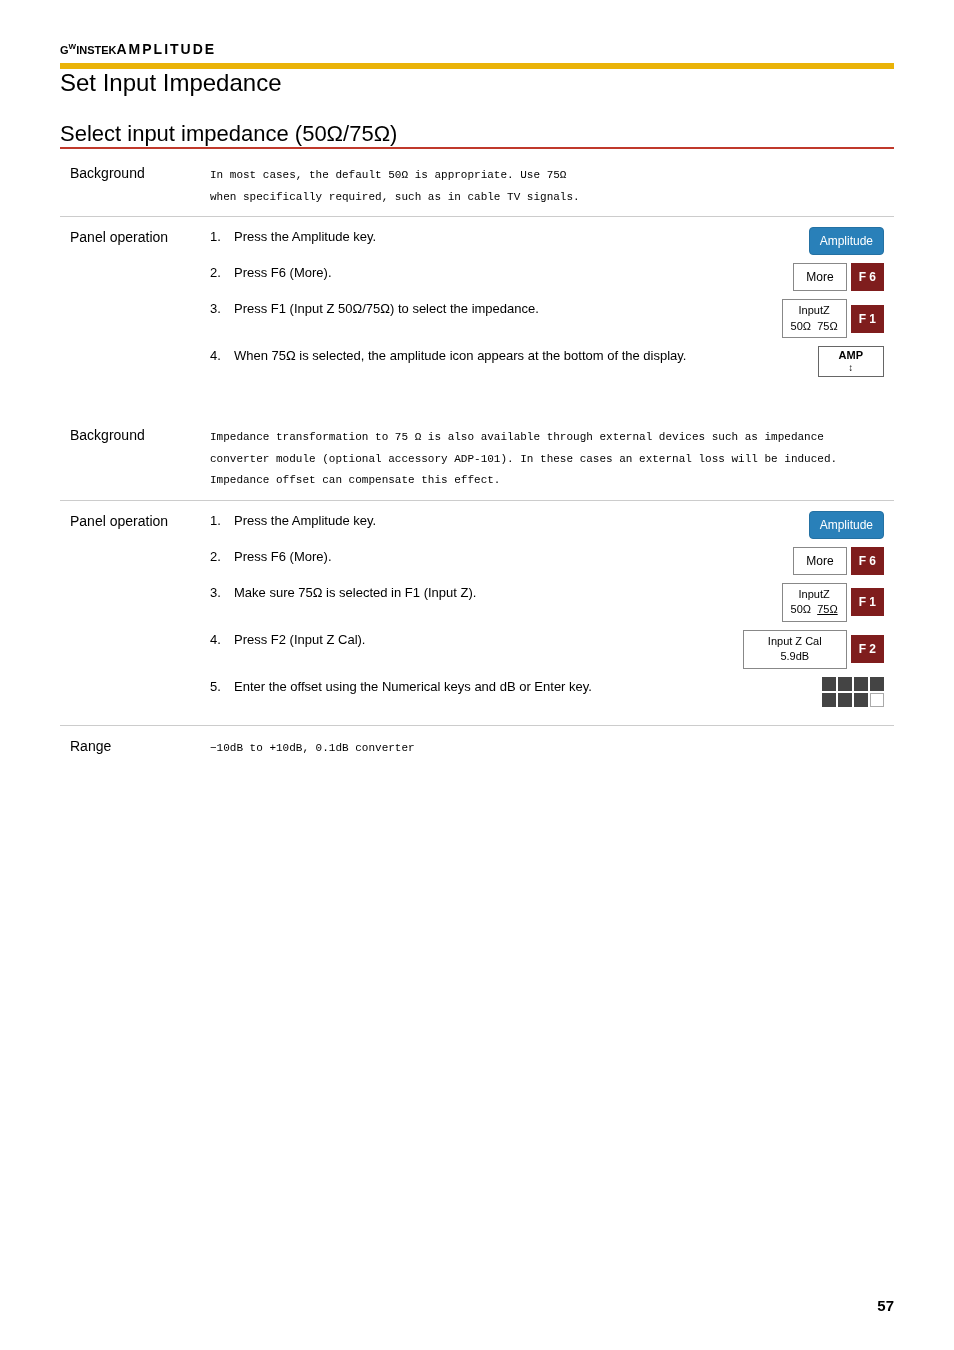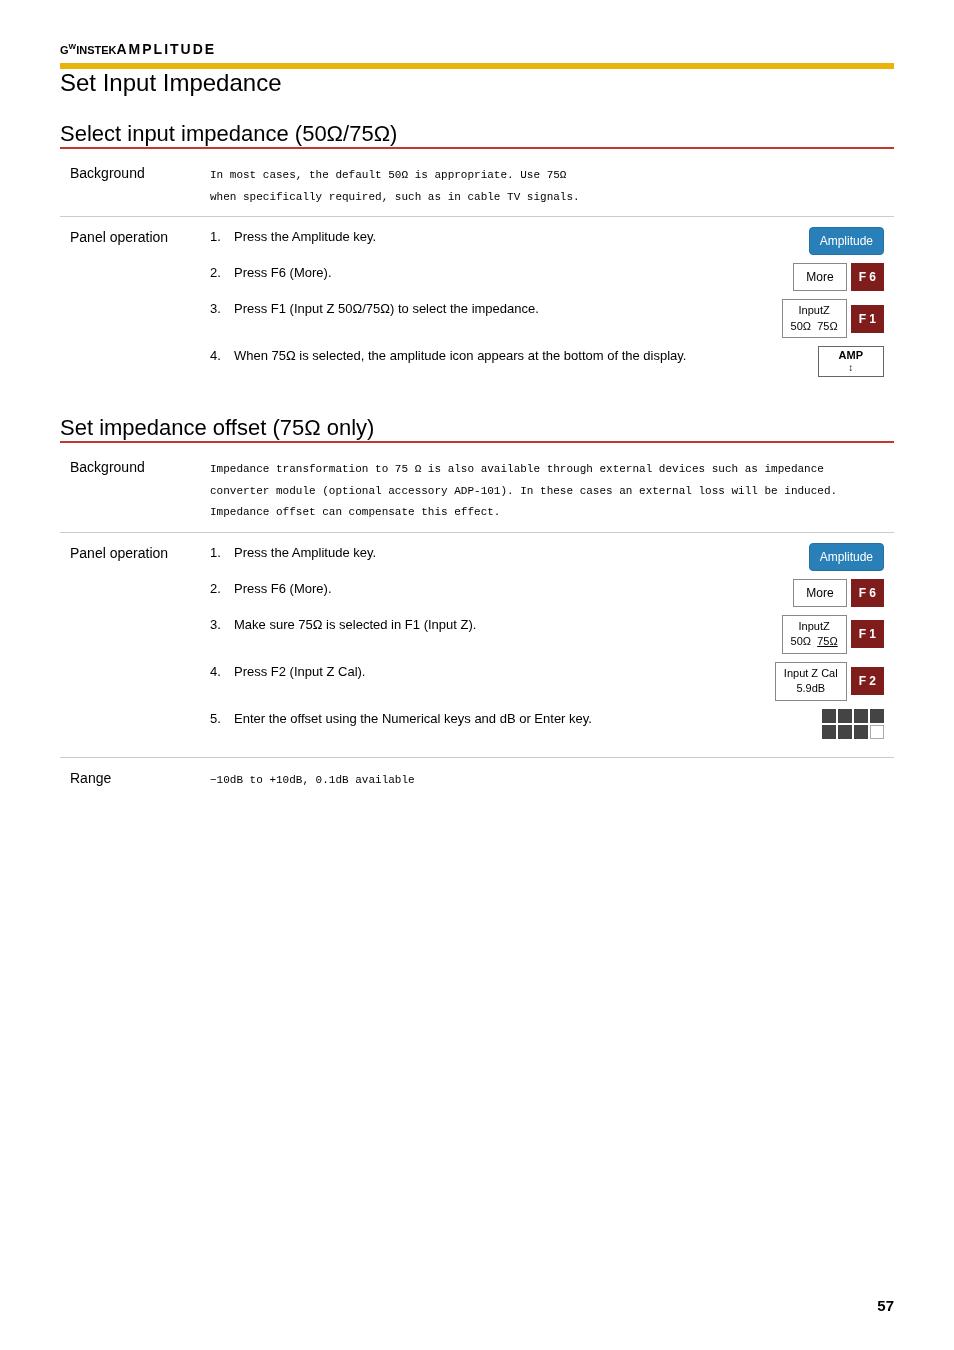--- a/index.html
+++ b/index.html
@@ -163,21 +163,21 @@
       font-family: Arial, sans-serif;
       line-height: 1.4;
       text-align: center;
     }
 
     
     .btn-inputzcal {
       background: #fff;
       color: #000;
       border: 1px solid #888;
-      padding: 3px 8px;
+      padding: 3px 24px;
       font-size: 11px;
       font-family: Arial, sans-serif;
       line-height: 1.4;
       text-align: center;
     }
 
     
     .amp-icon {
       display: inline-block;
       border: 1px solid #666;
@@ -278,23 +278,20 @@
             </div>
           </div>
 
         </td>
       </tr>
     </tbody>
       </table>
   </div>
 
   <div class="section-wrapper">
-    <div class="section-title">
-      Set impedance offset (75Ω only)
-    </div>
     <table class="content-table">
       <tbody>
           <tr>
         <td class="label-cell">Background</td>
         <td class="content-cell">
           <span class="background-text">Impedance transformation to 75 Ω is also available through external devices such as impedance converter module (optional accessory ADP-101). In these cases an external loss will be induced. Impedance offset can compensate this effect.</span>
         </td>
       </tr>
       <tr>
         <td class="label-cell">Panel operation</td>
@@ -356,21 +353,21 @@
                 <div style="background:#fff; border:1px solid #aaa; width:14px; height:14px;"></div>
               </div>
             </div>
           </div>
 
         </td>
       </tr>
       <tr>
         <td class="label-cell">Range</td>
         <td class="content-cell">
-          <span class="background-text">−10dB to +10dB, 0.1dB available</span>
+          <span class="background-text">−10dB to +10dB, 0.1dB converter</span>
         </td>
       </tr>
     </tbody>
       </table>
   </div>
 
   <div class="footer">57</div>
 
 </div>
 

